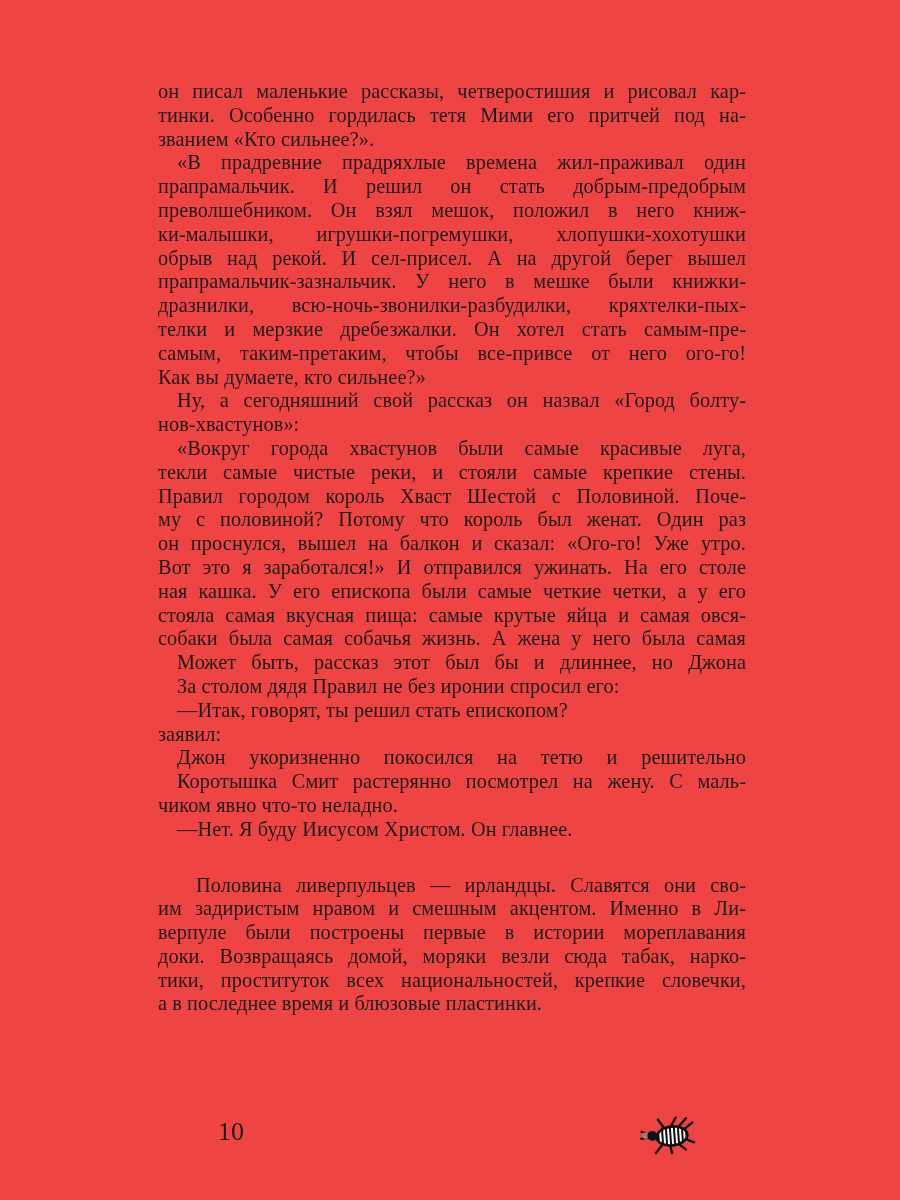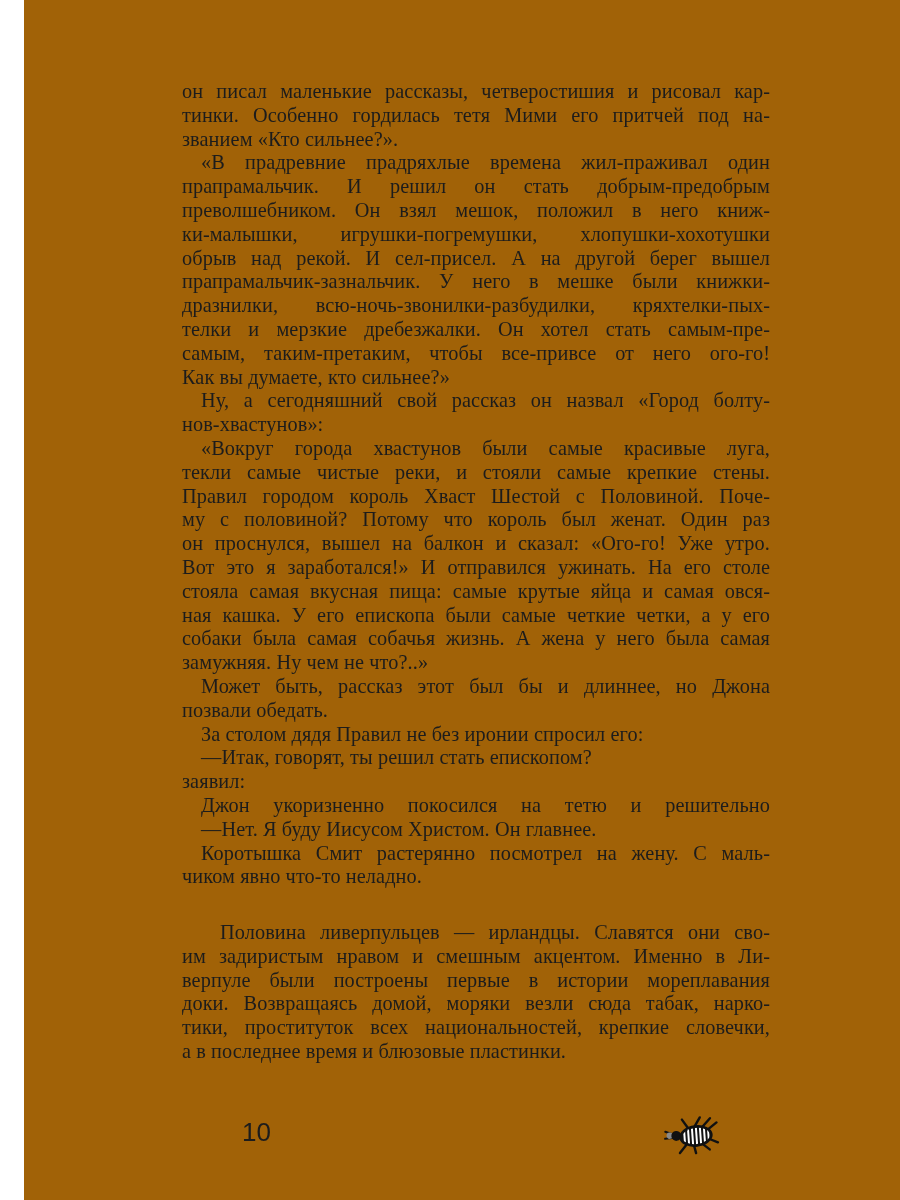--- a/index.html
+++ b/index.html
@@ -6,22 +6,21 @@
   body {
     width: 900px; height: 1200px;
     background: #ffffff;
     font-family: "Liberation Serif", serif;
     color: #1c1c1c;
     position: relative;
     overflow: hidden;
   }
   .page {
     position: absolute; inset: 0;
-    background: #a16207;
-    margin-left: 24px;
+    background: #ef4444;
   }
   .text-block {
     position: absolute;
     left: 158px; top: 80px;
     width: 588px;
     font-size: 20.3px;
     line-height: 23.8px;
     letter-spacing: 0.1px;
   }
   .para { margin: 0; }
@@ -31,21 +30,21 @@
     text-align-last: justify;
     white-space: normal;
   }
   .line.last { text-align-last: left; }
   .line.indent { padding-left: 19px; }
   .line.indent-large { padding-left: 38px; }
   .it { }
   .footer-pagenum {
     position: absolute;
     left: 218px; top: 1117px;
-    font-family: Liberation Sans, sans-serif;
+    font-family: Liberation Serif, serif;
     font-size: 26px;
     color: #1c1c1c;
   }
   .beetle-wrap {
     position: absolute;
     left: 639px; top: 1114px;
     width: 60px; height: 42px;
   }
 </style>
 </head>
@@ -75,45 +74,43 @@
         <div class="line indent"><span>Ну, а сегодняшний свой рассказ он назвал «Город болту-</span></div>
         <div class="line last"><span>нов-хвастунов»:</span></div>
       </div>
       <div class="para">
         <div class="line indent"><span>«Вокруг города хвастунов были самые красивые луга,</span></div>
         <div class="line"><span>текли самые чистые реки, и стояли самые крепкие стены.</span></div>
         <div class="line"><span>Правил городом король Хваст Шестой с Половиной. Поче-</span></div>
         <div class="line"><span>му с половиной? Потому что король был женат. Один раз</span></div>
         <div class="line"><span>он проснулся, вышел на балкон и сказал: «Ого-го! Уже утро.</span></div>
         <div class="line"><span>Вот это я заработался!» И отправился ужинать. На его столе</span></div>
+        <div class="line"><span>ная кашка. У его епископа были самые четкие четки, а у его</span></div>
         <div class="line"><span>стояла самая вкусная пища: самые крутые яйца и самая овся-</span></div>
-        <div class="line"><span>ная кашка. У его епископа были самые четкие четки, а у его</span></div>
         <div class="line"><span>собаки была самая собачья жизнь. А жена у него была самая</span></div>
-        <div class="line last"><span>замужняя. Ну чем не что?..»</span></div>
       </div>
       <div class="para">
         <div class="line indent"><span>Может быть, рассказ этот был бы и длиннее, но Джона</span></div>
-        <div class="line last"><span>позвали обедать.</span></div>
       </div>
       <div class="para">
         <div class="line last indent"><span>За столом дядя Правил не без иронии спросил его:</span></div>
       </div>
       <div class="para">
         <div class="line last indent"><span>—Итак, говорят, ты решил стать епископом?</span></div>
       </div>
       <div class="para">
         <div class="line last"><span>заявил:</span></div>
         <div class="line indent"><span>Джон укоризненно покосился на тетю и решительно</span></div>
       </div>
       <div class="para">
-        <div class="line last indent"><span>—Нет. Я буду Иисусом Христом. Он главнее.</span></div>
+        <div class="line indent"><span>Коротышка Смит растерянно посмотрел на жену. С маль-</span></div>
+        <div class="line last"><span>чиком явно что-то неладно.</span></div>
       </div>
       <div class="para">
-        <div class="line indent"><span>Коротышка Смит растерянно посмотрел на жену. С маль-</span></div>
-        <div class="line last"><span>чиком явно что-то неладно.</span></div>
+        <div class="line last indent"><span>—Нет. Я буду Иисусом Христом. Он главнее.</span></div>
       </div>
       <div class="para gap-before">
         <div class="line indent-large"><span>Половина ливерпульцев — ирландцы. Славятся они сво-</span></div>
         <div class="line"><span>им задиристым нравом и смешным акцентом. Именно в Ли-</span></div>
         <div class="line"><span>верпуле были построены первые в истории мореплавания</span></div>
         <div class="line"><span>доки. Возвращаясь домой, моряки везли сюда табак, нарко-</span></div>
         <div class="line"><span>тики, проституток всех национальностей, крепкие словечки,</span></div>
         <div class="line last"><span>а в последнее время и блюзовые пластинки.</span></div>
       </div>
     </div>

